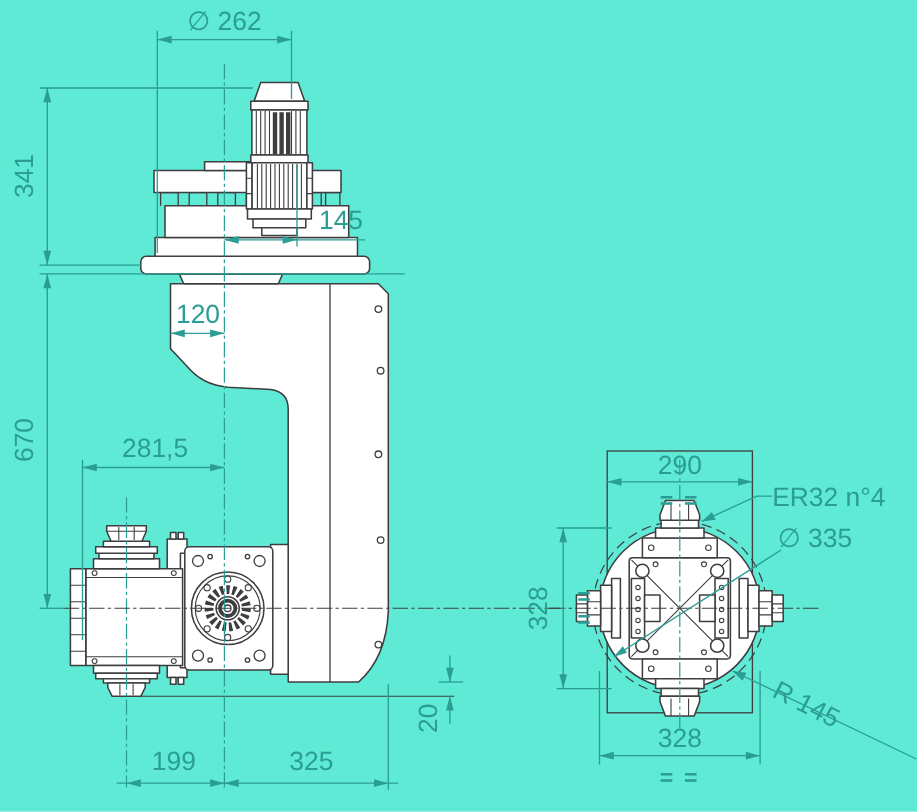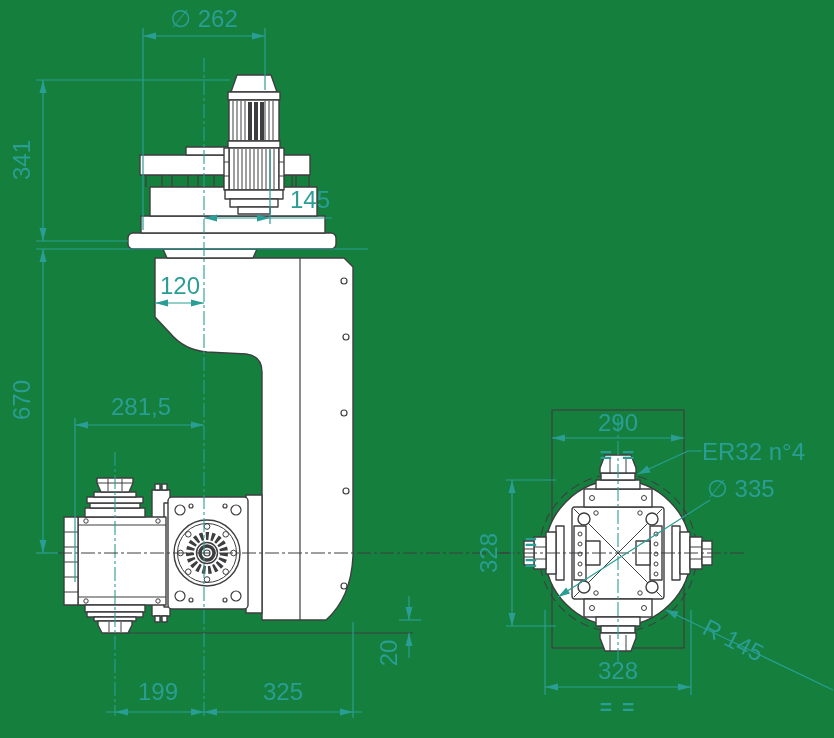--- a/index.html
+++ b/index.html
@@ -1,16 +1,16 @@
 <!DOCTYPE html>
 <html><head>
 <meta charset="utf-8">
 <style>
   html,body { margin:0; padding:0; background:#ffffff; }
-  .page { width:834px; height:738px; background:#15803d; position:relative; font-family:"Liberation Sans",sans-serif; }
+  .page { width:834px; height:738px; background:#5eead4; position:relative; font-family:"Liberation Sans",sans-serif; }
   svg { display:block; }
   
   .dk  { stroke:#3e3e40; stroke-width:1.4; fill:#ffffff; stroke-linejoin:round; }
   .dl  { stroke:#3e3e40; stroke-width:1.2; fill:none; }
   .dlt { stroke:#3e3e40; stroke-width:1;   fill:none; }
   .df  { fill:#3e3e40; stroke:none; }
   .dash{ stroke:#3e3e40; stroke-width:1.1; fill:none; stroke-dasharray:9 5; }
   .teeth{ stroke:#3e3e40; stroke-width:8; fill:none; stroke-dasharray:3 2.6; }
   .ring{ stroke:#3e3e40; stroke-width:3.5; fill:#ffffff; }
   

